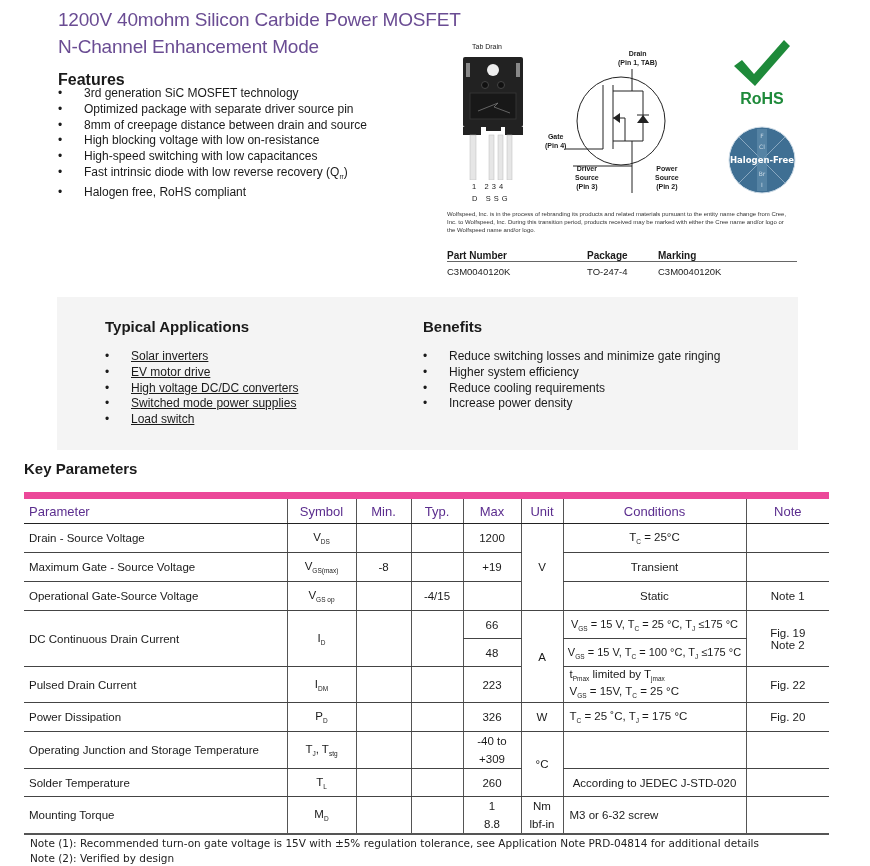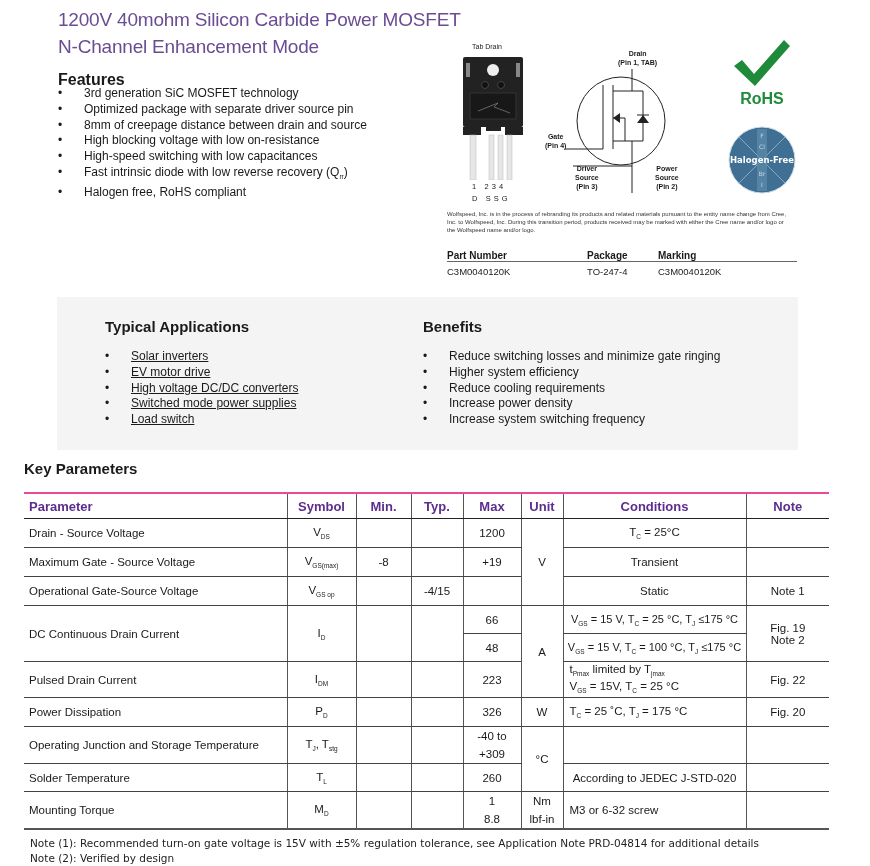--- a/index.html
+++ b/index.html
@@ -33,22 +33,22 @@
   .ptable .body { padding-top: 4px; }
   
   .graybox { left: 57px; top: 297px; width: 741px; height: 153px; background: #f4f4f4; }
   .h-app { left: 105px; top: 318px; font-size: 15px; font-weight: bold; }
   .h-ben { left: 423px; top: 318px; font-size: 15px; font-weight: bold; }
   .app-list { left: 105px; top: 349px; text-decoration: underline; }
   .ben-list { left: 423px; top: 349px; }
   
   .h-key { left: 24px; top: 460px; font-size: 15px; font-weight: bold; }
   table.kp { position: absolute; left: 24px; top: 492px; border-collapse: collapse; font-size: 11.5px; }
-  table.kp th { color: #5b2d8e; font-weight: bold; font-size: 13px; height: 24px; padding: 0;
-                border-top: 2px solid #ec4899; border-bottom: 1.5px solid #222; }
+  table.kp th { color: #5b2d8e; font-weight: normal; font-size: 13px; height: 24px; padding: 0;
+                border-top: 7px solid #ec4899; border-bottom: 1.5px solid #222; }
   table.kp td { padding: 0; text-align: center; border-top: 1px solid #444; border-bottom: 1px solid #444; }
   table.kp td.param, table.kp th.param { text-align: left; padding-left: 5px; }
   table.kp .vl { border-left: 1.5px solid #555; }
   table.kp tr.last td { border-bottom: 2px solid #555; }
   sub { font-size: 6.5px; vertical-align: -3px; }
   .cond-left { text-align: left !important; padding-left: 6px !important; }
   .notes { left: 30px; top: 836px; font-size: 10.5px; font-family: "DejaVu Sans", sans-serif; color: #222; line-height: 15px; }
 </style>
 </head>
 <body>
@@ -169,21 +169,20 @@
   <li>High voltage DC/DC converters</li>
   <li>Switched mode power supplies</li>
   <li>Load switch</li>
 </ul>
 <div class="abs h-ben">Benefits</div>
 <ul class="bul ben-list">
   <li>Reduce switching losses and minimize gate ringing</li>
   <li>Higher system efficiency</li>
   <li>Reduce cooling requirements</li>
   <li>Increase power density</li>
-  <li>Increase system switching frequency</li>
 </ul>
 
 <div class="abs h-key">Key Parameters</div>
 <table class="kp">
   <colgroup>
     <col style="width:263px">
       <col style="width:69px">
       <col style="width:55px">
       <col style="width:52px">
     <col style="width:58px">

